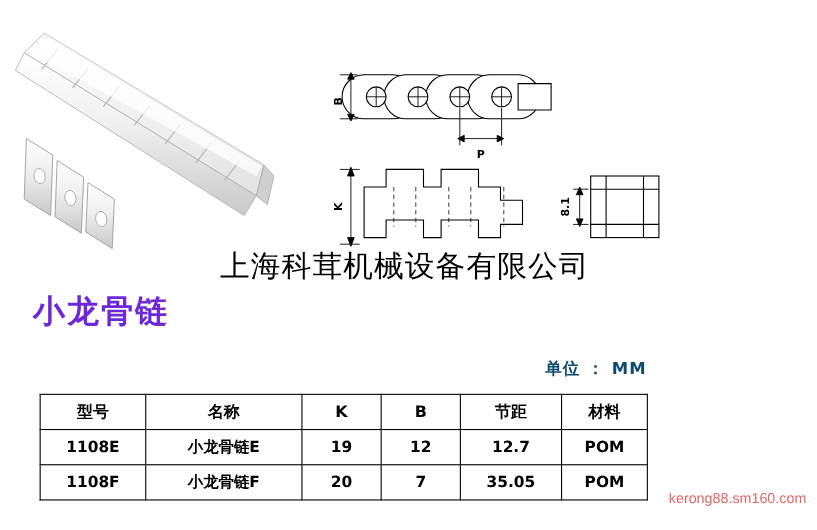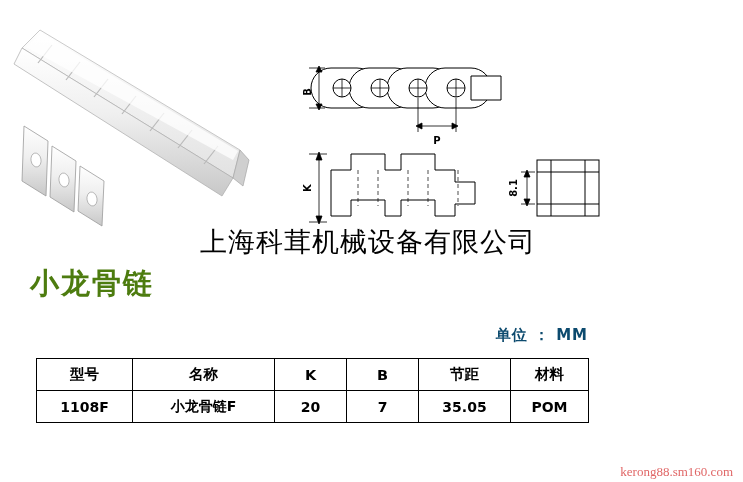--- a/index.html
+++ b/index.html
@@ -47,36 +47,36 @@
     font-size: 27px;
     color: #000000;
     letter-spacing: 1px;
     white-space: nowrap;
     font-family: "DejaVu Sans", sans-serif;
     pointer-events: none;
   }
   .watermark-small {
     position: absolute;
     right: 10px;
-    bottom: 2px;
+    bottom: 22px;
     font-size: 13px;
     color: #e06666;
-    font-family: Liberation Serif, serif;
+    font-family: Liberation Sans, sans-serif;
     letter-spacing: 0px;
     margin-top: 12px;
   }
 
   
   .title {
     position: absolute;
     left: 30px;
     top: 264px;
     font-size: 29px;
     font-weight: bold;
-    color: #4d7c0f;
+    color: #6d28d9;
     font-family: "DejaVu Sans", sans-serif;
     letter-spacing: 2px;
   }
 
   
   .unit-note {
     position: absolute;
     right: 155px;
     top: 326px;
     font-size: 15px;
@@ -291,20 +291,28 @@
           <th>型号</th>
           <th>名称</th>
           <th>K</th>
           <th>B</th>
           <th>节距</th>
           <th>材料</th>
         </tr>
       </thead>
       <tbody>
         <tr>
+          <td>1108E</td>
+          <td>小龙骨链E</td>
+          <td>19</td>
+          <td>12</td>
+          <td>12.7</td>
+          <td>POM</td>
+        </tr>
+        <tr>
           <td>1108F</td>
           <td>小龙骨链F</td>
           <td>20</td>
           <td>7</td>
           <td>35.05</td>
           <td>POM</td>
         </tr>
       </tbody>
     </table>
   </div>

